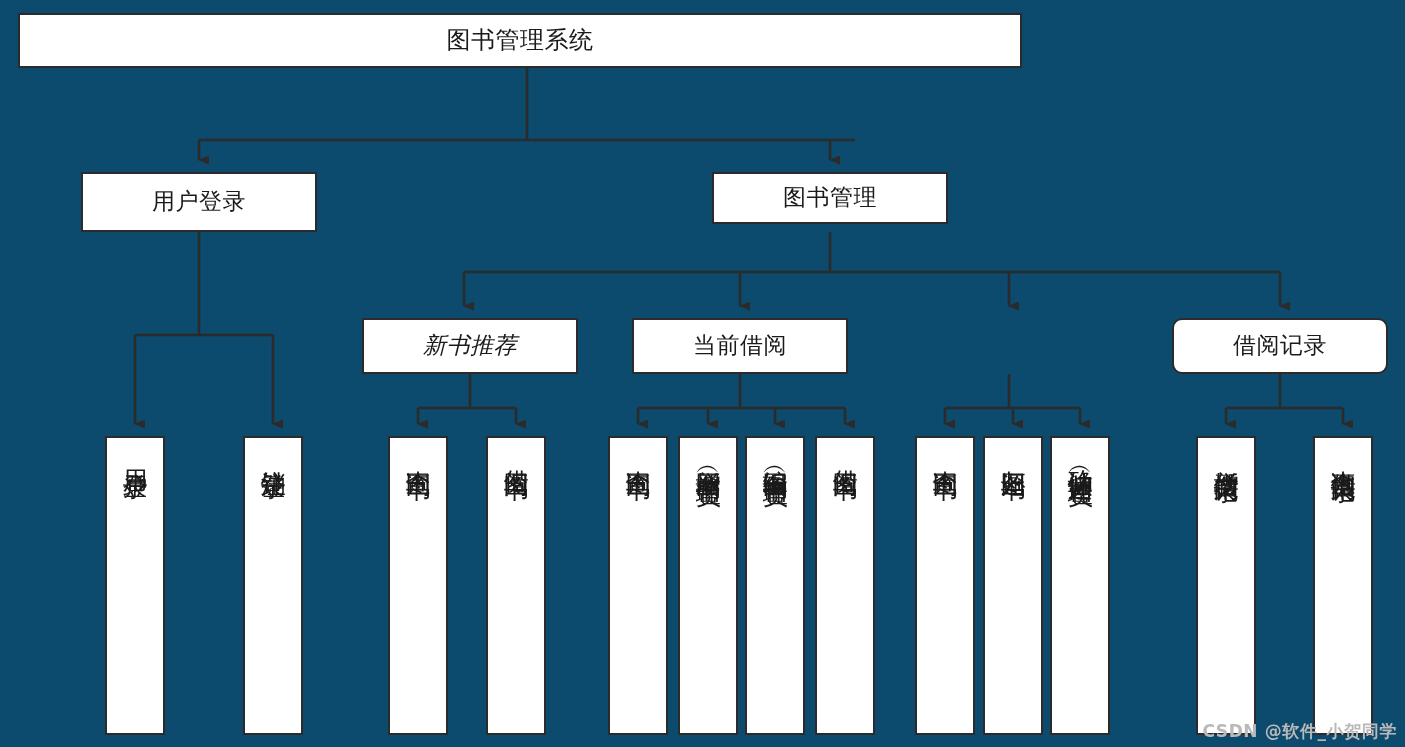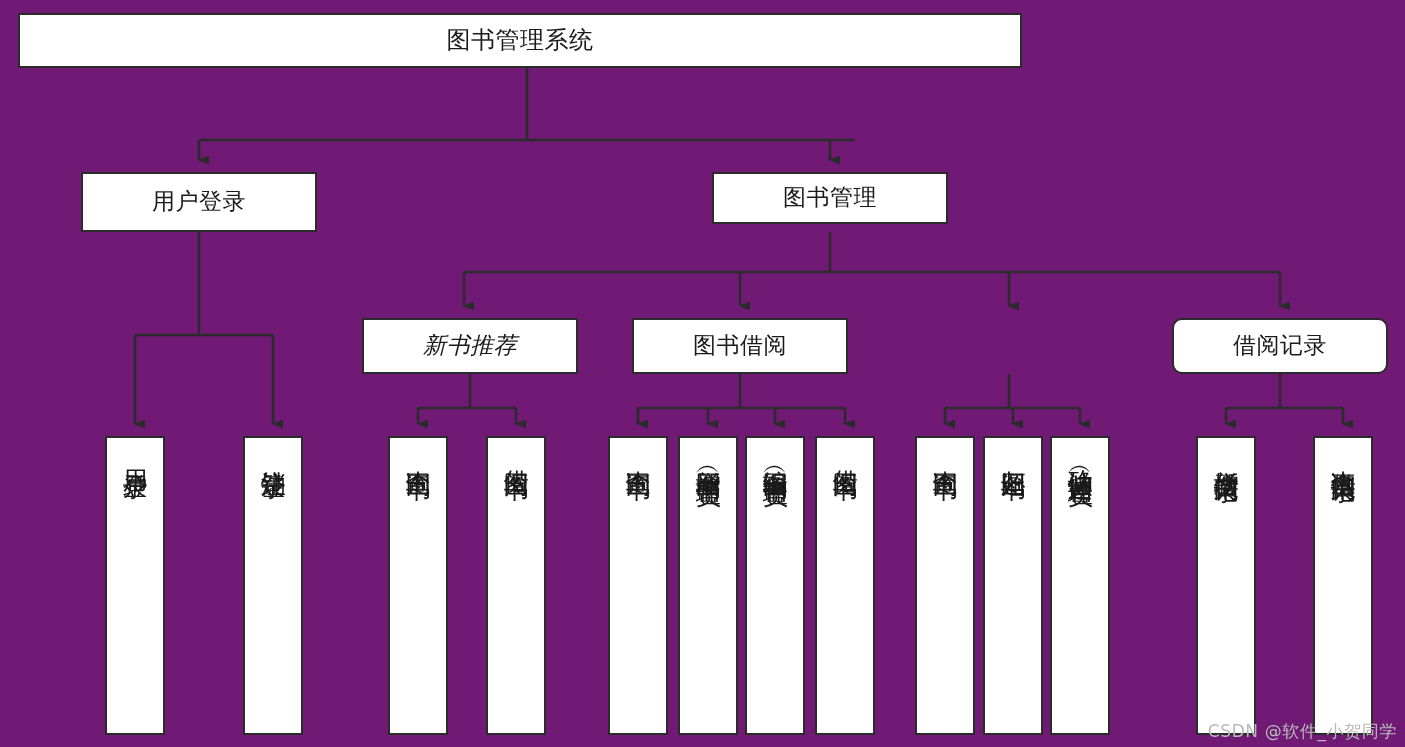--- a/index.html
+++ b/index.html
@@ -8,21 +8,21 @@
     padding: 0;
     background: #ffffff;
   }
   body {
     font-family: "DejaVu Sans", "Liberation Sans", sans-serif;
   }
   #diagram-root {
     position: relative;
     width: 1405px;
     height: 747px;
-    background: #701a75;
+    background: #0c4a6e;
     overflow: hidden;
   }
   #edge-layer {
     position: absolute;
     left: 0;
     top: 0;
     width: 1405px;
     height: 747px;
   }
   .node {
@@ -61,20 +61,21 @@
   }
   #watermark {
     position: absolute;
     right: 8px;
     bottom: 4px;
     font-size: 17px;
     color: #b9b9b9;
     letter-spacing: 0.6px;
     white-space: nowrap;
     pointer-events: none;
+    font-weight: bold;
   }
 </style>
 </head>
 <body>
 
 <div id="diagram-root">
 
   <svg id="edge-layer" viewBox="0 0 1405 747" xmlns="http://www.w3.org/2000/svg">
     <defs>
       <marker id="arrowhead" markerWidth="9" markerHeight="11" refX="4.5" refY="10" orient="auto" markerUnits="userSpaceOnUse">
@@ -147,21 +148,21 @@
 
   <div class="node horiz" style="left:712px; top:172px; width:236px; height:52px;">
     <span class="node-label">图书管理</span>
   </div>
 
   <div class="node horiz" style="left:362px; top:318px; width:216px; height:56px;font-style:italic;">
     <span class="node-label">新书推荐</span>
   </div>
 
   <div class="node horiz" style="left:632px; top:318px; width:216px; height:56px;">
-    <span class="node-label">图书借阅</span>
+    <span class="node-label">当前借阅</span>
   </div>
 
 
   <div class="node horiz" style="left:1172px; top:318px; width:216px; height:56px;border-radius:10px;">
     <span class="node-label">借阅记录</span>
   </div>
 
   <div class="node vert" style="left:105px; top:436px; width:60px; height:299px;">
     <span class="node-label">用户登录</span>
   </div>

